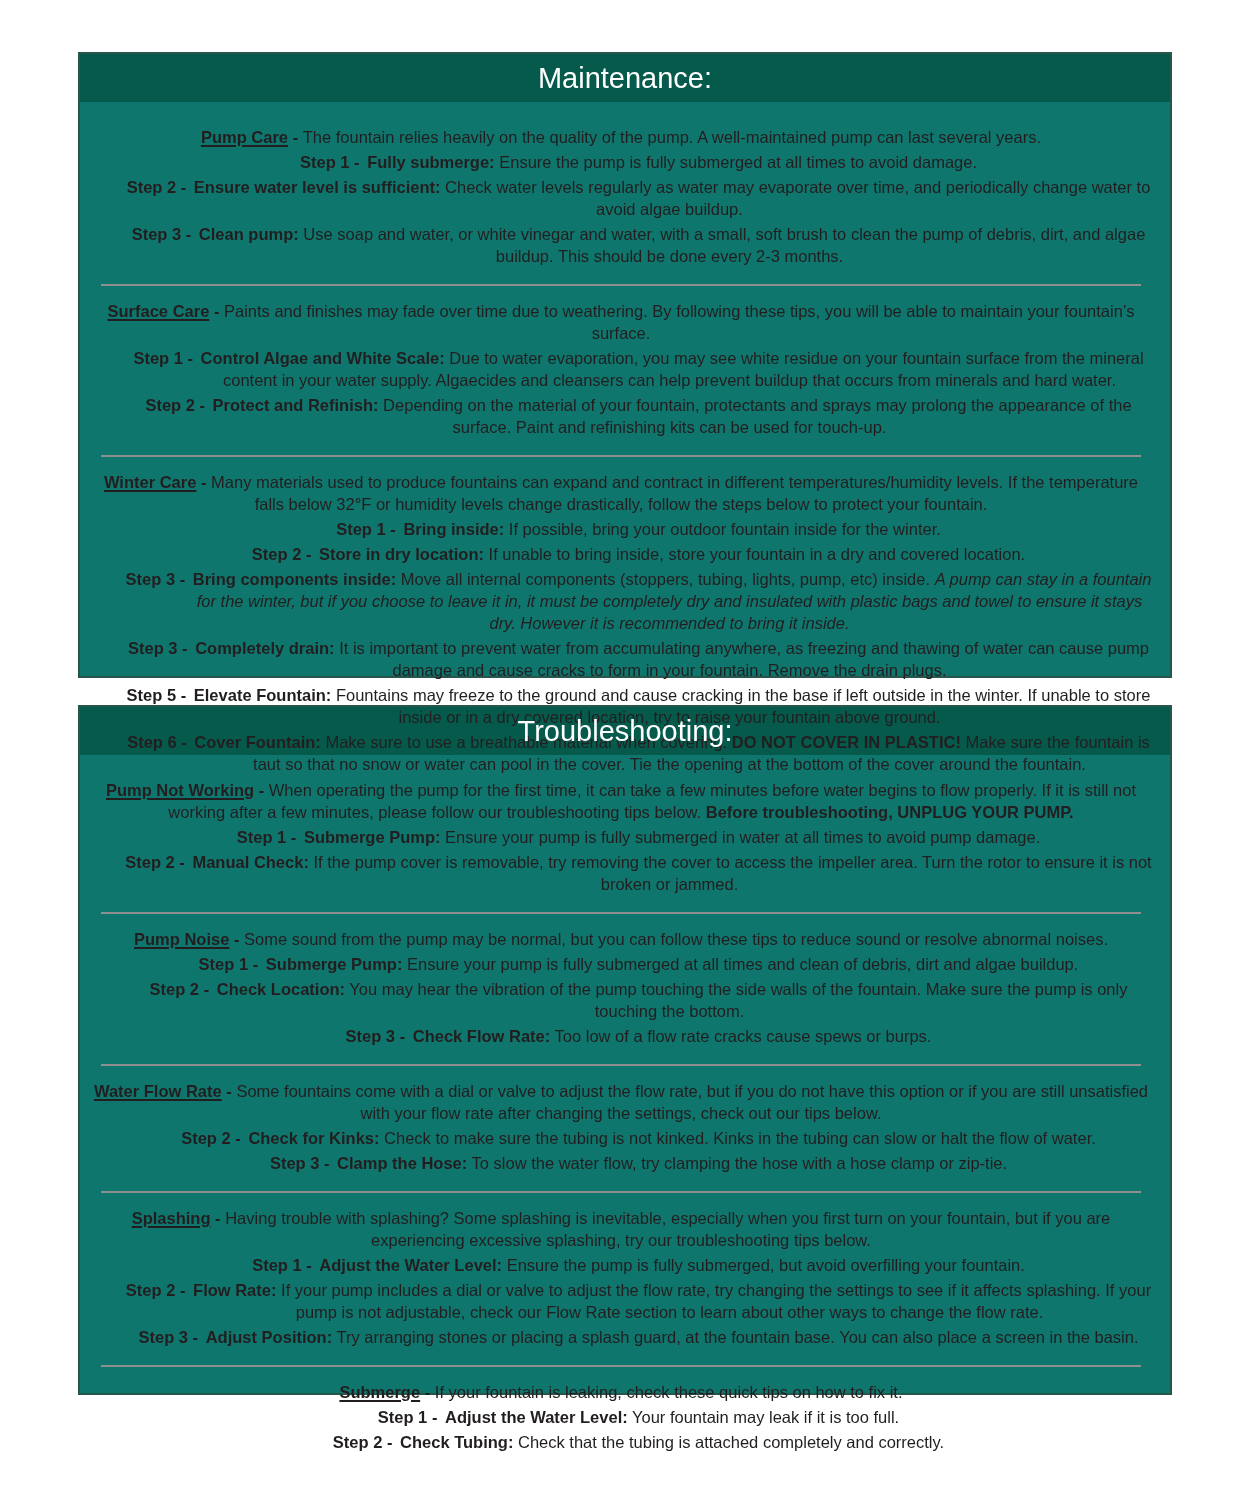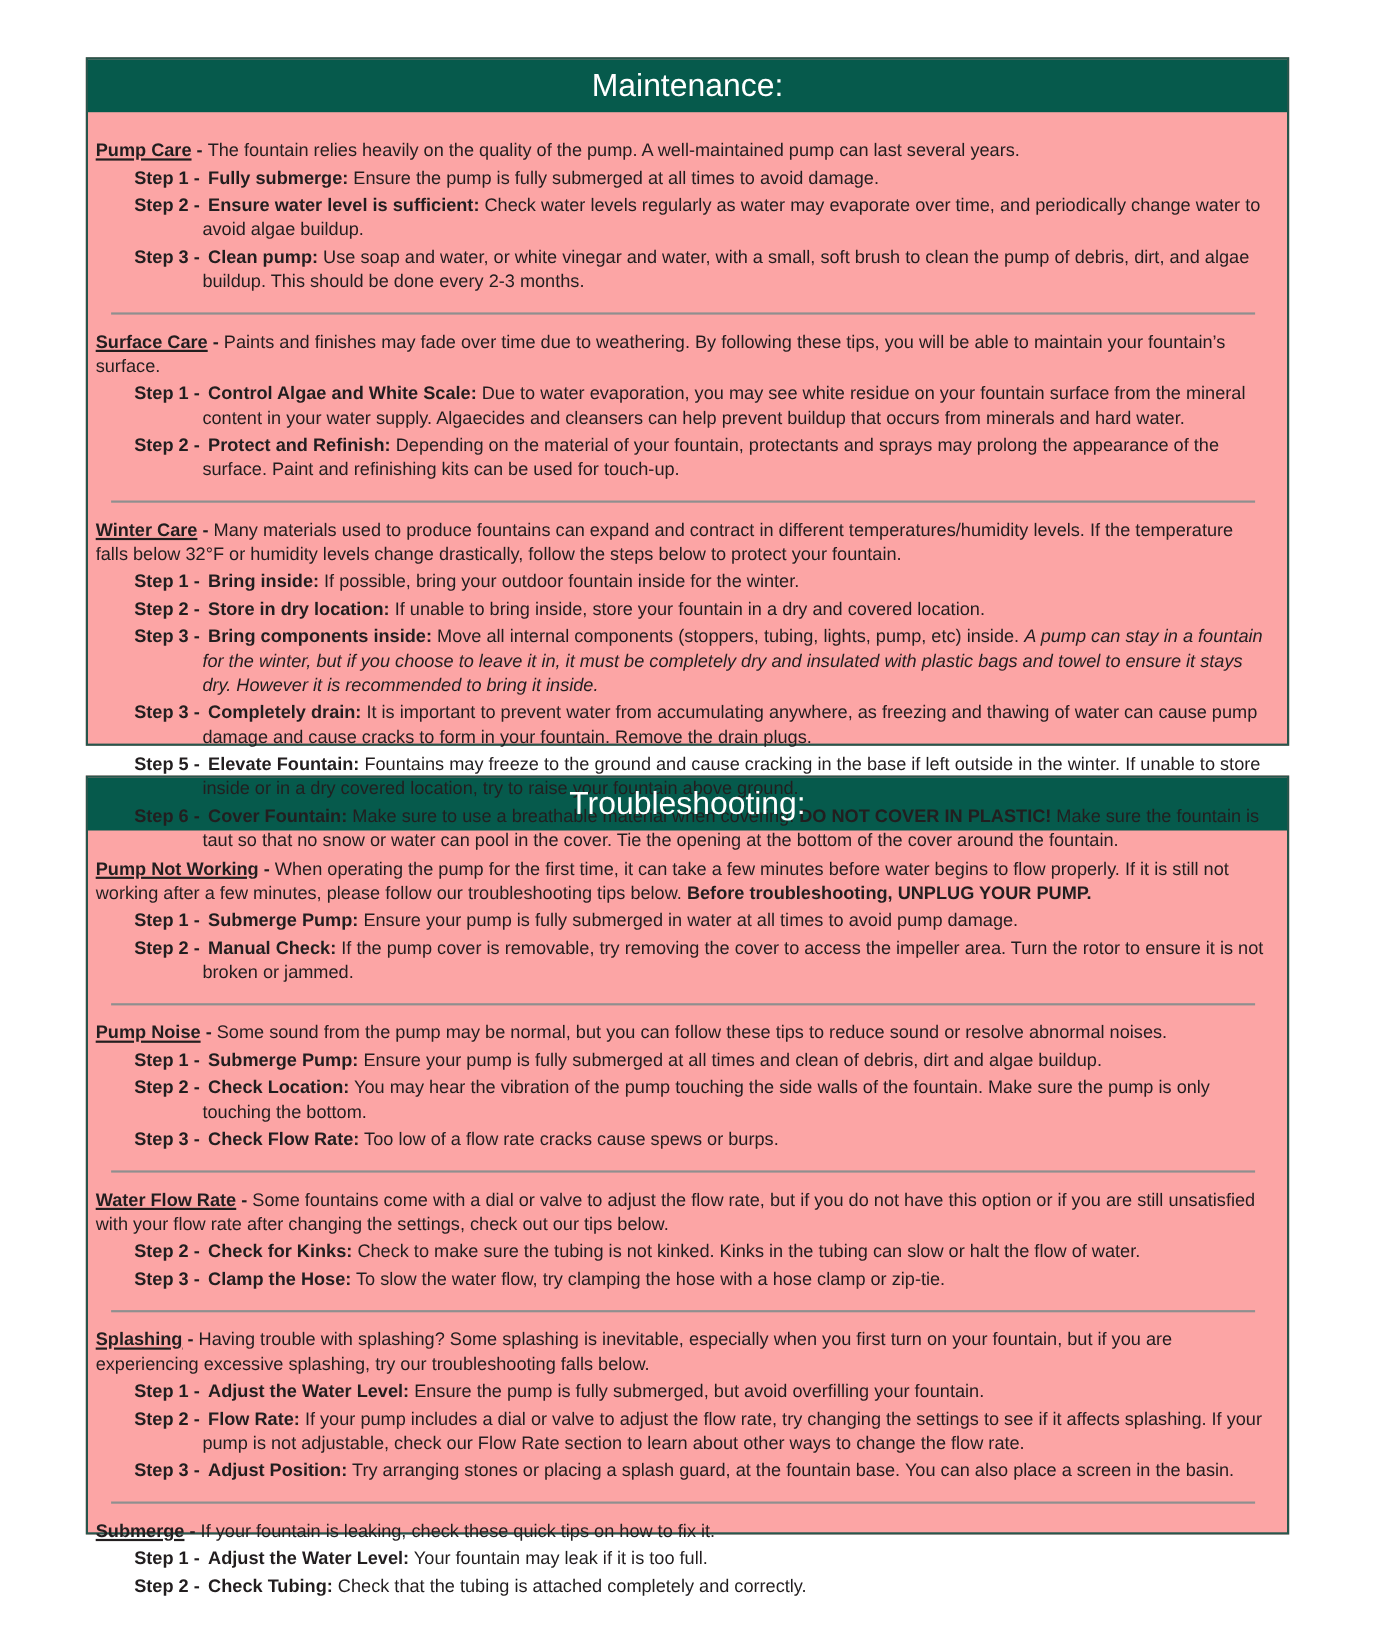--- a/index.html
+++ b/index.html
@@ -8,34 +8,35 @@
     background:#ffffff;
     font-family:"Liberation Sans", sans-serif;
     color:#221e1f;
     position:relative;
   }
   .box {
     box-sizing:border-box;
     width:1094px;
     margin-left:78px;
     border:2px solid #26564c;
-    background:#fca5a5;
+    background:#0f766e;
   }
   .box-maintenance { margin-top:52px; height:626px; }
   .box-troubleshooting { margin-top:27px; height:690px; }
   .box-header {
     height:48px;
     display:flex; align-items:center; justify-content:center;
     color:#ffffff;
     font-size:29px;
   }
   .box-content {
     padding:24px 15px 12px 7px;
     font-size:16.5px;
     line-height:22px;
+    text-align:center;
   }
   .intro { margin:0; }
   .topic-heading {
     font-weight:bold;
     text-decoration:underline;
     text-decoration-thickness:2px;
     text-underline-offset:2px;
   }
   .sep { font-weight:bold; }
   .step {
@@ -104,21 +105,21 @@
         <p class="step"><span class="step-label">Step 3 - </span><span class="step-name">Check Flow Rate:</span><span class="seg-n"> Too low of a flow rate cracks cause spews or burps.</span></p>
       </div>
       <hr class="divider">
       <div class="group">
         <p class="intro"><span class="topic-heading">Water Flow Rate</span><span class="sep"> - </span><span class="seg-n">Some fountains come with a dial or valve to adjust the flow rate, but if you do not have this option or if you are still unsatisfied with your flow rate after changing the settings, check out our tips below.</span></p>
         <p class="step"><span class="step-label">Step 2 - </span><span class="step-name">Check for Kinks:</span><span class="seg-n"> Check to make sure the tubing is not kinked. Kinks in the tubing can slow or halt the flow of water.</span></p>
         <p class="step"><span class="step-label">Step 3 - </span><span class="step-name">Clamp the Hose:</span><span class="seg-n"> To slow the water flow, try clamping the hose with a hose clamp or zip-tie.</span></p>
       </div>
       <hr class="divider">
       <div class="group">
-        <p class="intro"><span class="topic-heading">Splashing</span><span class="sep"> - </span><span class="seg-n">Having trouble with splashing? Some splashing is inevitable, especially when you first turn on your fountain, but if you are experiencing excessive splashing, try our troubleshooting falls below.</span></p>
+        <p class="intro"><span class="topic-heading">Splashing</span><span class="sep"> - </span><span class="seg-n">Having trouble with splashing? Some splashing is inevitable, especially when you first turn on your fountain, but if you are experiencing excessive splashing, try our troubleshooting tips below.</span></p>
         <p class="step"><span class="step-label">Step 1 - </span><span class="step-name">Adjust the Water Level:</span><span class="seg-n"> Ensure the pump is fully submerged, but avoid overfilling your fountain.</span></p>
         <p class="step"><span class="step-label">Step 2 - </span><span class="step-name">Flow Rate:</span><span class="seg-n"> If your pump includes a dial or valve to adjust the flow rate, try changing the settings to see if it affects splashing. If your pump is not adjustable, check our Flow Rate section to learn about other ways to change the flow rate.</span></p>
         <p class="step"><span class="step-label">Step 3 - </span><span class="step-name">Adjust Position:</span><span class="seg-n"> Try arranging stones or placing a splash guard, at the fountain base. You can also place a screen in the basin.</span></p>
       </div>
       <hr class="divider">
       <div class="group">
         <p class="intro"><span class="topic-heading">Submerge</span><span class="sep"> - </span><span class="seg-n">If your fountain is leaking, check these quick tips on how to fix it.</span></p>
         <p class="step"><span class="step-label">Step 1 - </span><span class="step-name">Adjust the Water Level:</span><span class="seg-n"> Your fountain may leak if it is too full.</span></p>
         <p class="step"><span class="step-label">Step 2 - </span><span class="step-name">Check Tubing:</span><span class="seg-n"> Check that the tubing is attached completely and correctly.</span></p>
       </div>

